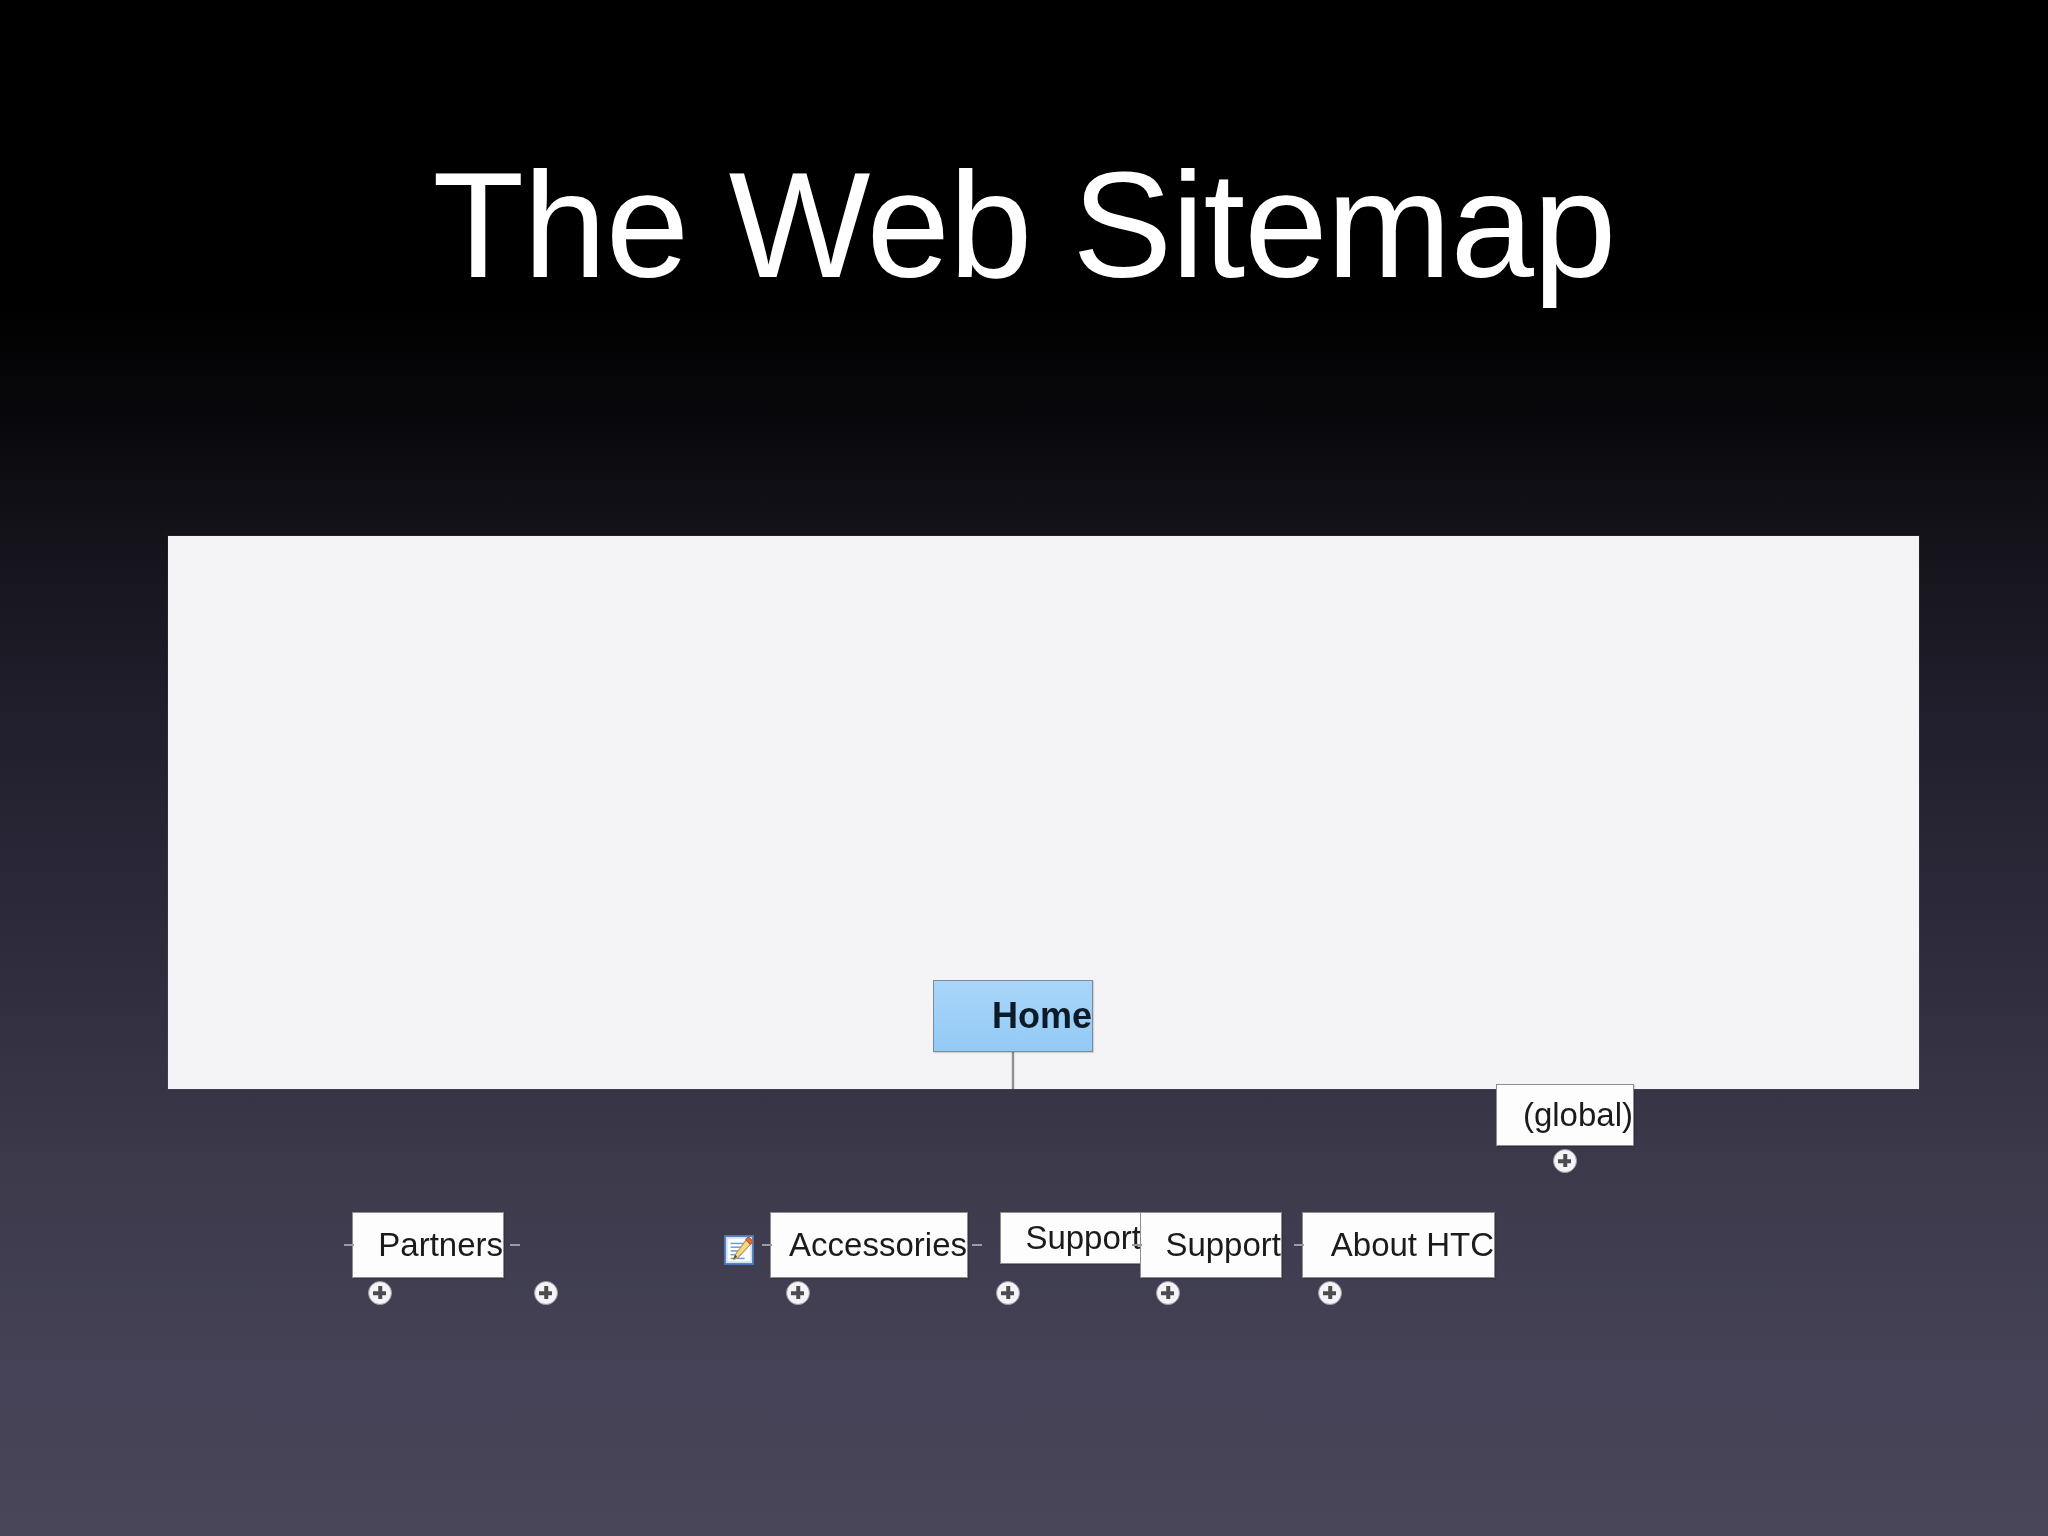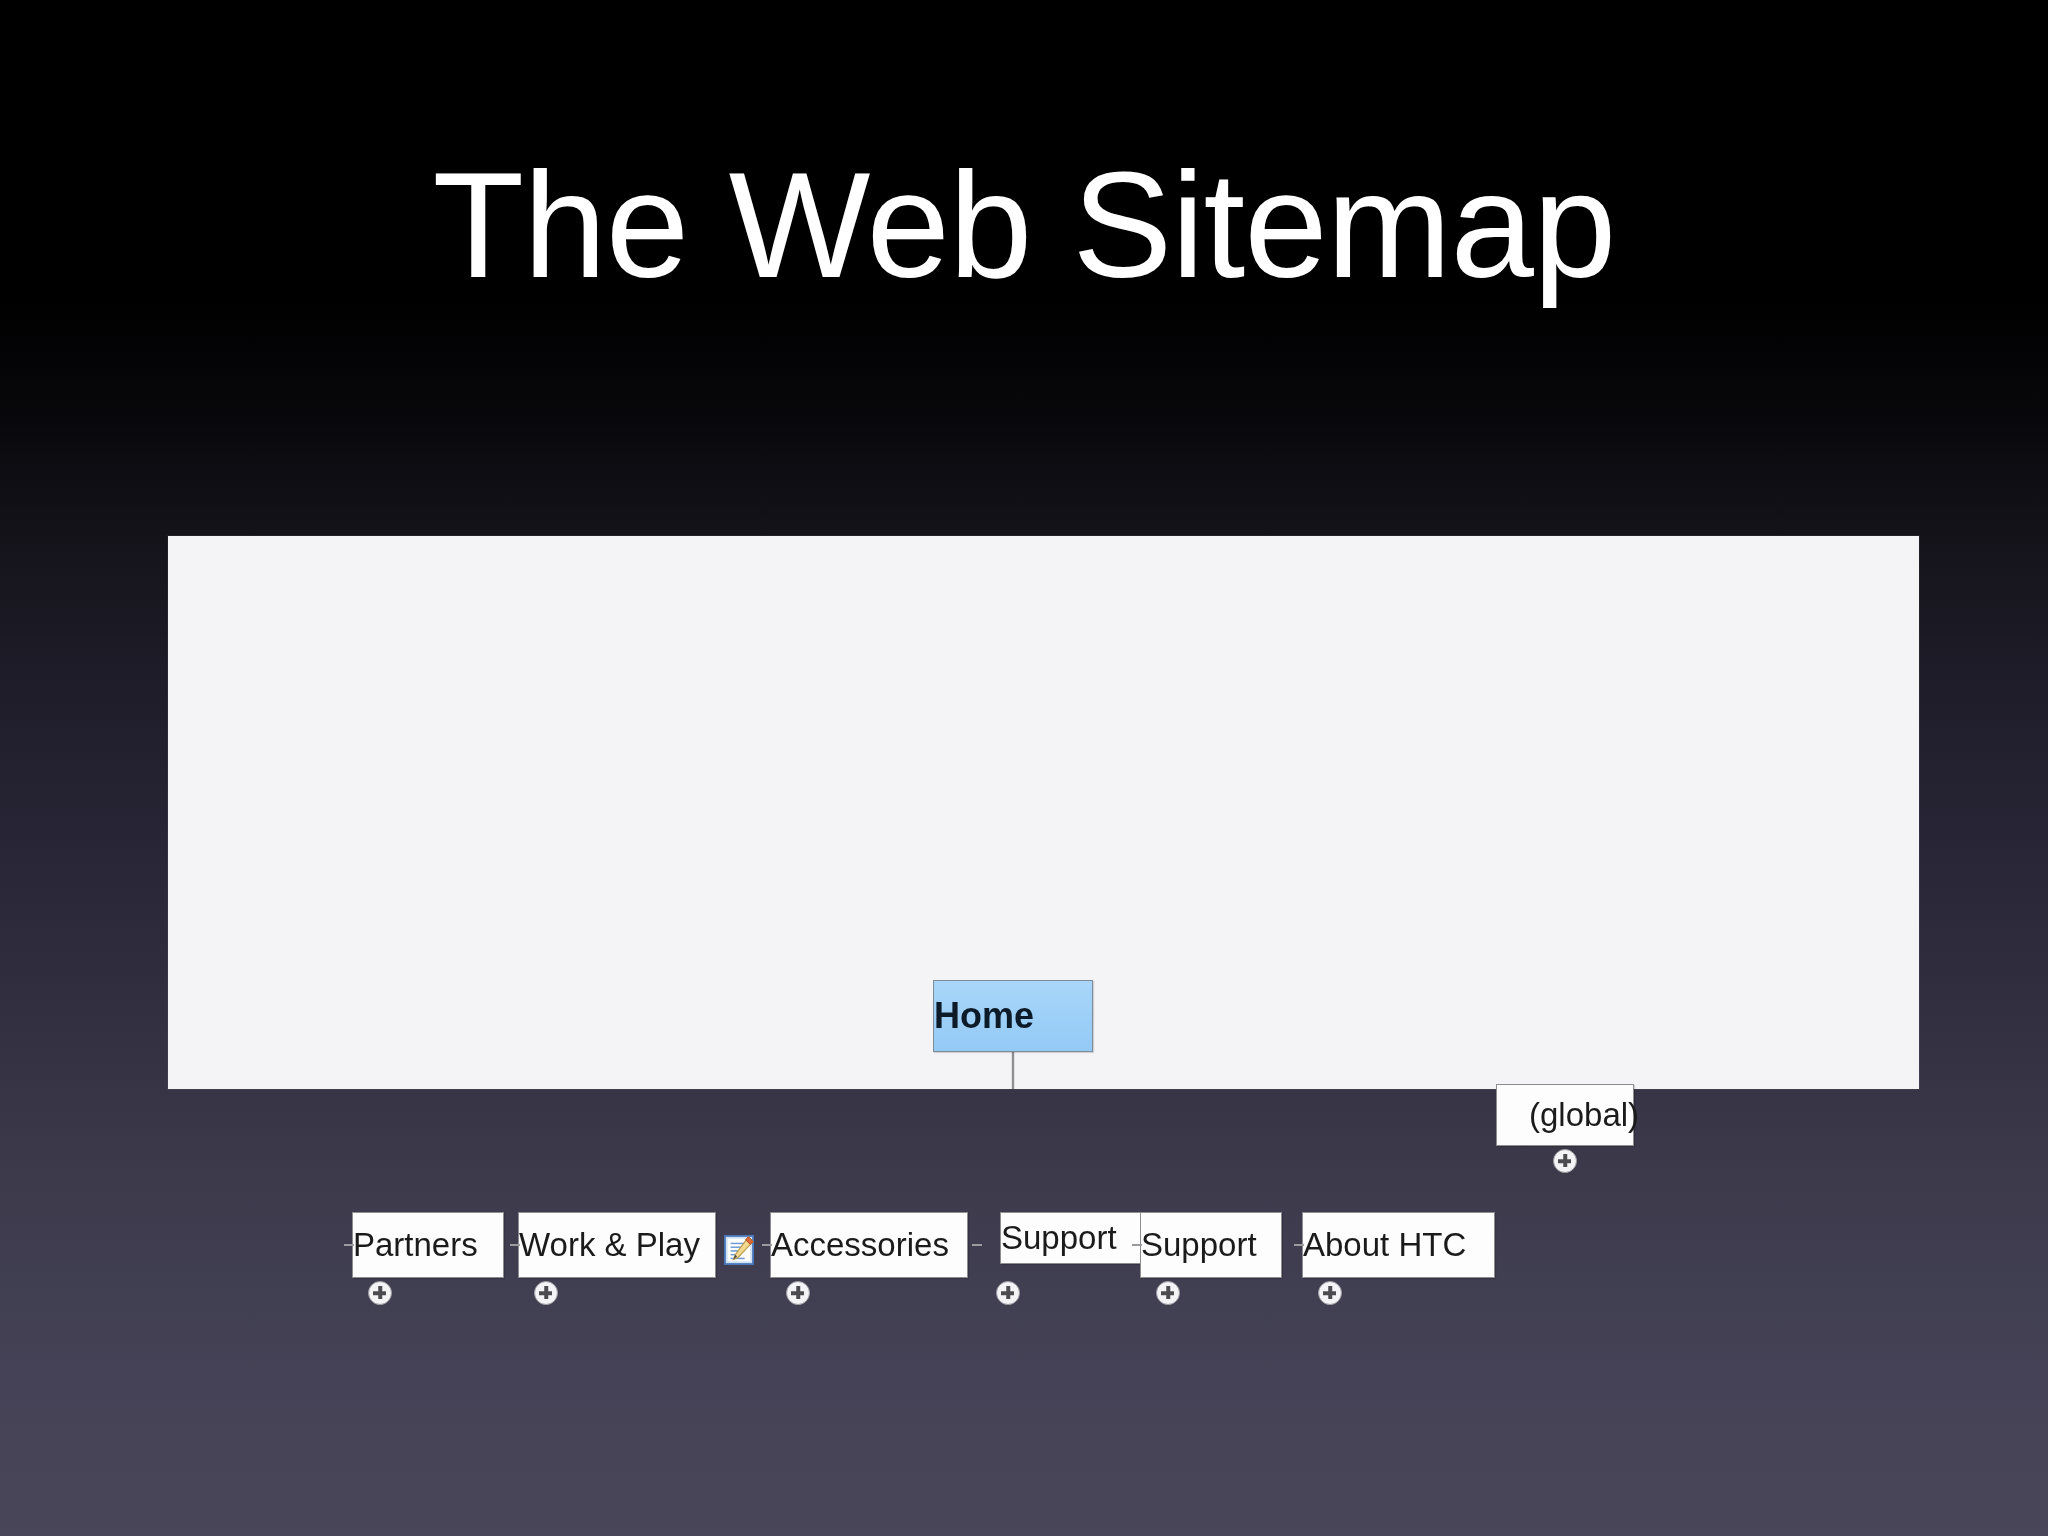--- a/index.html
+++ b/index.html
@@ -70,21 +70,21 @@
   }
 
   
   .node {
     position: absolute;
     box-sizing: border-box;
     border: 1.5px solid #8d8d90;
     background: #fdfdfe;
     display: flex;
     align-items: center;
-    justify-content: flex-start;
+    justify-content: flex-end;
     color: #1b1b1b;
     font-family: "Liberation Sans", sans-serif;
     font-size: 33px;
     font-weight: 400;
     letter-spacing: 0px;
     white-space: nowrap;
     box-shadow: 1px 1px 1px rgba(0,0,0,0.14);
   }
   .node.root {
     background: #9ed0f7;
@@ -195,23 +195,20 @@
       <div class="node root" style="left:765px; top:444px; width:160px; height:72px;">
         <span>Home</span>
       </div>
 
       <div class="node" style="left:184px; top:676px; width:152px; height:66px;">
         <span>Partners</span>
       </div>
       <div class="edge-tick" style="left:176px; top:708px;"></div>
       <div class="plus-badge" style="left:200px; top:745px;"></div>
 
-      <div class="node" style="left:350px; top:676px; width:198px; height:66px;">
-        <span>Work &amp; Play</span>
-      </div>
       <div class="edge-tick" style="left:342px; top:708px;"></div>
       <div class="plus-badge" style="left:366px; top:745px;"></div>
 
       <svg class="note-icon" style="left:556px; top:699px;" viewBox="0 0 32 32">
         <rect x="1" y="1" width="30" height="30" fill="#cfe2f6" stroke="#4a77b8" stroke-width="2"></rect>
         <rect x="4" y="4" width="24" height="24" fill="#ffffff"></rect>
         <g stroke="#6d9bd4" stroke-width="1.6">
           <line x1="7" y1="9" x2="24" y2="9"></line>
           <line x1="7" y1="13" x2="24" y2="13"></line>
           <line x1="7" y1="17" x2="20" y2="17"></line>

